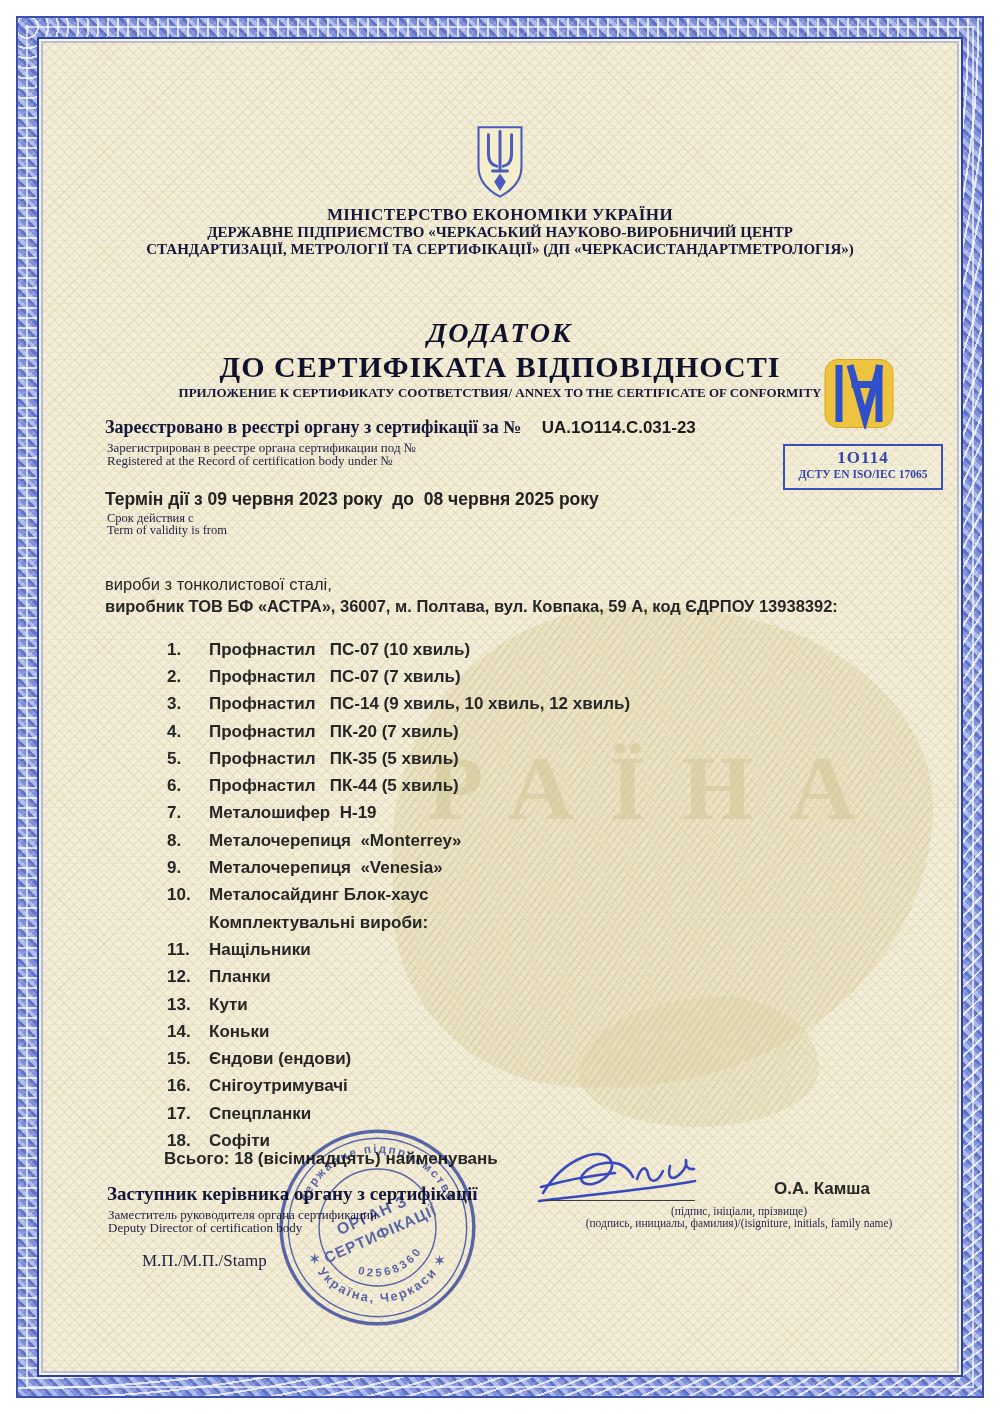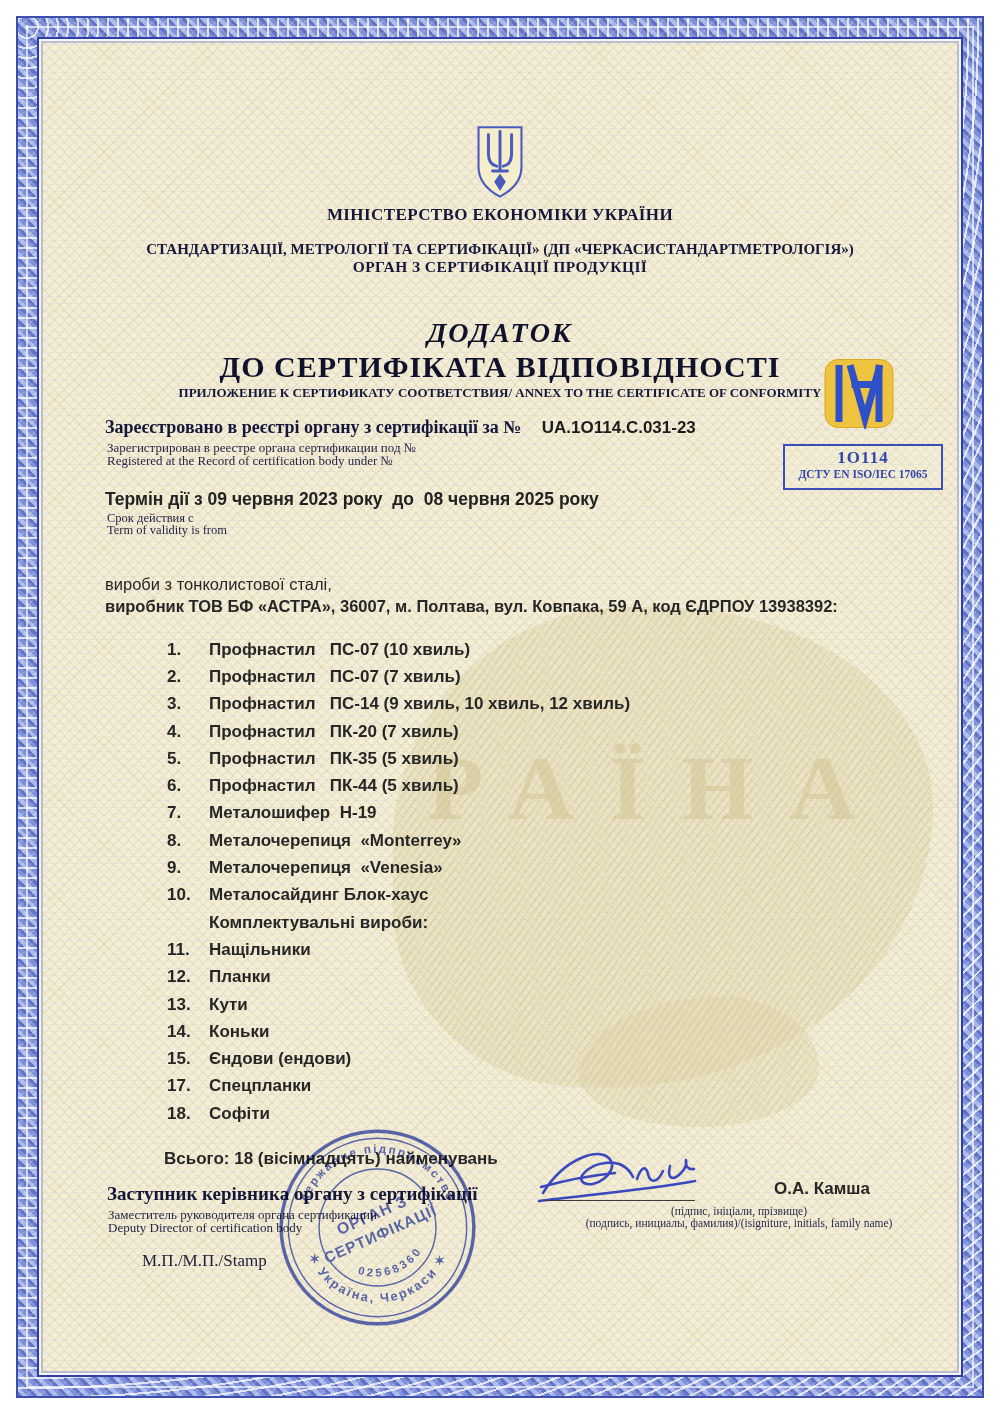--- a/index.html
+++ b/index.html
@@ -98,22 +98,22 @@
           <path d="M16,13 v23 q0,13 10,15"></path>
           <path d="M44,13 v23 q0,13 -10,15"></path>
           <path d="M30,9 v46"></path>
           <path d="M21,57 h18"></path>
         </g>
         <path d="M30,60 l7,10 -7,11 -7,-11 z" fill="#4a5abf"></path>
       </svg>
     </div>
 
     <div class="abs ctr hdr hdr1">МІНІСТЕРСТВО ЕКОНОМІКИ УКРАЇНИ</div>
+    <div class="abs ctr hdr hdr2">ДЕРЖАВНЕ ПІДПРИЄМСТВО «ЧЕРКАСЬКИЙ НАУКОВО-ВИРОБНИЧИЙ ЦЕНТР</div>
     <div class="abs ctr hdr hdr3">СТАНДАРТИЗАЦІЇ, МЕТРОЛОГІЇ ТА СЕРТИФІКАЦІЇ» (ДП «ЧЕРКАСИСТАНДАРТМЕТРОЛОГІЯ»)</div>
-    <div class="abs ctr hdr hdr4">ОРГАН З СЕРТИФІКАЦІЇ ПРОДУКЦІЇ</div>
 
     <div class="abs ctr title1">ДОДАТОК</div>
     <div class="abs ctr title2">ДО СЕРТИФІКАТА ВІДПОВІДНОСТІ</div>
     <div class="abs ctr title3">ПРИЛОЖЕНИЕ К СЕРТИФИКАТУ СООТВЕТСТВИЯ/ ANNEX TO THE CERTIFICATE OF CONFORMITY</div>
 
     <div class="abs reg1"><span>Зареєстровано в реєстрі органу з сертифікації за № </span><span class="reg-num">UA.1О114.С.031-23</span></div>
     <div class="abs reg2">Зарегистрирован в реестре органа сертификации под №</div>
     <div class="abs reg3">Registered at the Record of certification body under №</div>
 
     <div class="abs naau">
@@ -196,20 +196,24 @@
           <span class="p-num">13.</span>
           <span class="p-text">Кути</span>
         </div>
       <div class="p-row">
           <span class="p-num">14.</span>
           <span class="p-text">Коньки</span>
         </div>
       <div class="p-row">
           <span class="p-num">15.</span>
           <span class="p-text">Єндови (ендови)</span>
+        </div>
+      <div class="p-row">
+          <span class="p-num">16.</span>
+          <span class="p-text">Снігоутримувачі</span>
         </div>
       <div class="p-row">
           <span class="p-num">17.</span>
           <span class="p-text">Спецпланки</span>
         </div>
       <div class="p-row">
           <span class="p-num">18.</span>
           <span class="p-text">Софіти</span>
         </div>
     </div>

